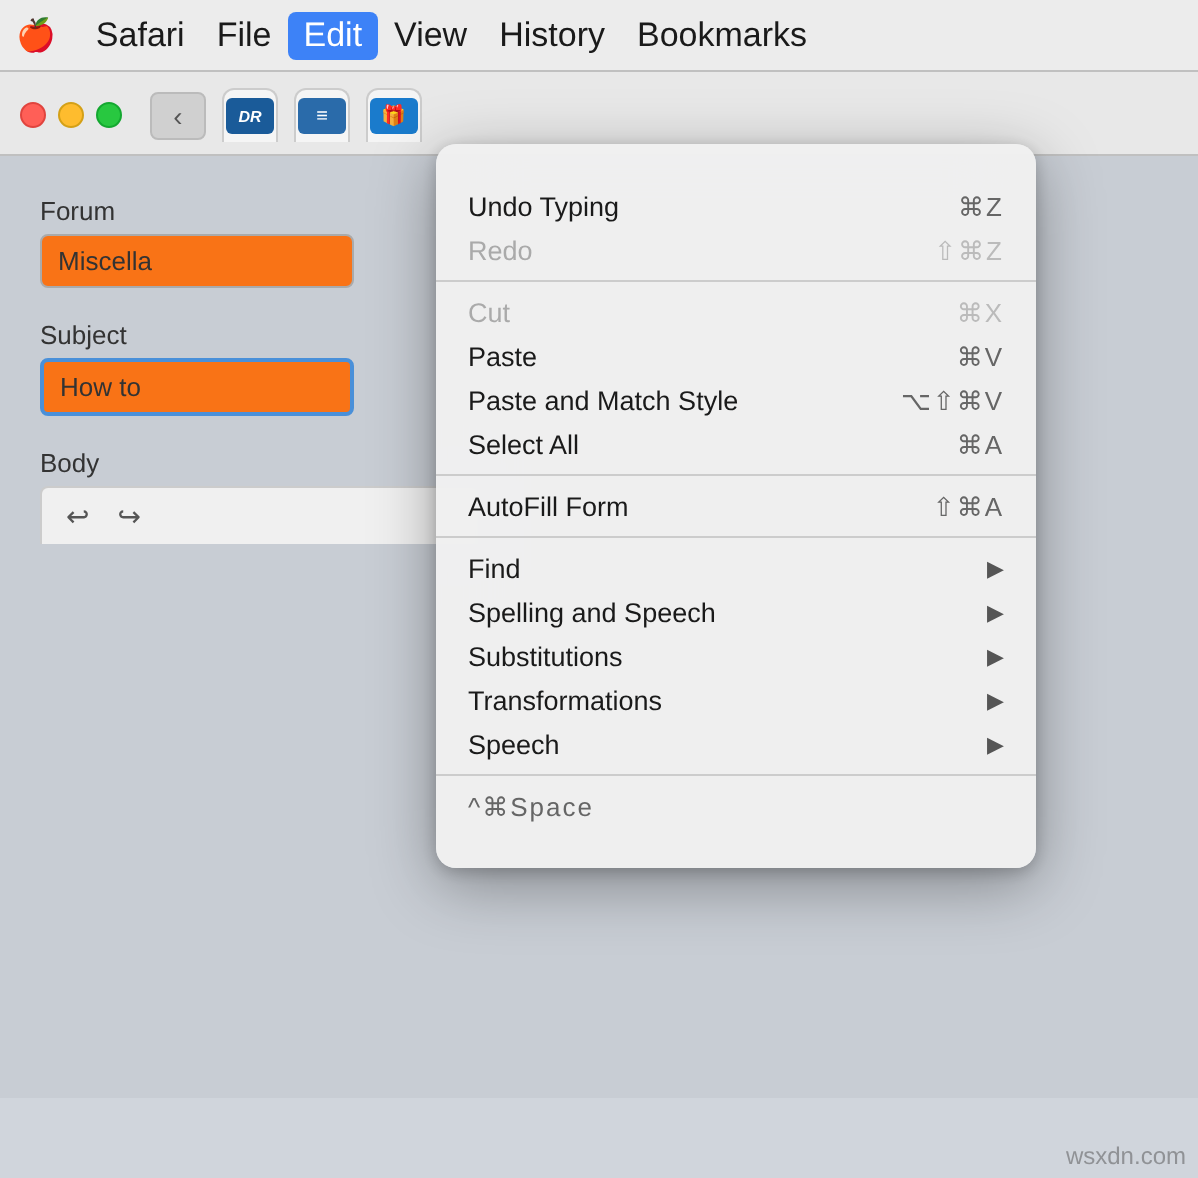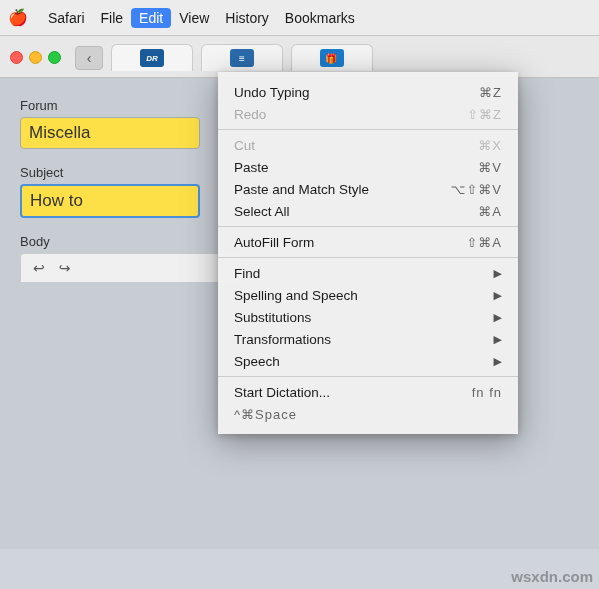--- a/index.html
+++ b/index.html
@@ -26,21 +26,21 @@
       z-index: 100;
     }
 
     .menu-bar-apple {
       font-size: 16px;
       margin-right: 12px;
       cursor: default;
     }
 
     .menu-bar-item {
-      font-size: 14px;
+      font-size: 17px;
       padding: 2px 8px;
       border-radius: 4px;
       cursor: default;
       color: #1a1a1a;
       font-weight: 400;
       white-space: nowrap;
       text-align: center;
     }
 
     .menu-bar-item.active {
@@ -92,21 +92,21 @@
       justify-content: center;
       cursor: pointer;
       font-size: 14px;
       color: #555;
       border: 1px solid #bbb;
     }
 
     .tab {
       background: #f5f5f5;
       border-radius: 6px 6px 0 0;
-      padding: 4px 28px;
+      padding: 4px 1px;
       font-size: 11px;
       color: #333;
       border: 1px solid #ccc;
       border-bottom: none;
       display: flex;
       align-items: center;
       gap: 6px;
     }
 
     .tab-icon {
@@ -144,26 +144,26 @@
     }
 
     .form-label {
       font-size: 13px;
       color: #333;
       margin-bottom: 4px;
       font-weight: 400;
     }
 
     .form-input {
-      background: #fde047;
+      background: #f97316;
       border: 1px solid #aaa;
       border-radius: 4px;
       padding: 5px 8px;
-      font-size: 17px;
-      width: 180px;
+      font-size: 13px;
+      width: 157px;
       color: #333;
     }
 
     .form-input.active-input {
       border: 2px solid #4a90d9;
     }
 
     .body-section {
       margin-top: 10px;
     }
@@ -186,24 +186,24 @@
       padding: 2px 4px;
     }
 
     
     .dropdown-menu {
       position: absolute;
       top: 36px;
       left: 218px;
       width: 300px;
       background: rgba(240, 240, 240, 0.98);
-      border-radius: 0;
+      border-radius: 10px;
       box-shadow: 0 8px 32px rgba(0,0,0,0.35), 0 2px 8px rgba(0,0,0,0.2);
       z-index: 1000;
-      padding: 9px 0;
+      padding: 20px 0;
       backdrop-filter: blur(20px);
     }
 
     .menu-item {
       display: flex;
       align-items: center;
       justify-content: space-between;
       padding: 3px 16px 3px 16px;
       font-size: 13.5px;
       color: #1a1a1a;
@@ -238,23 +238,22 @@
 
     .menu-item-arrow {
       font-size: 11px;
       color: #555;
     }
 
     .watermark {
       position: absolute;
       bottom: 4px;
       right: 6px;
-      font-size: 15px;
+      font-size: 12px;
       color: rgba(80,80,80,0.5);
-      font-weight: bold;
     }
   </style>
 </head>
 <body>
 
 <div class="menu-bar">
   <span class="menu-bar-apple">🍎</span>
   <span class="menu-bar-item">Safari</span>
   <span class="menu-bar-item">File</span>
   <span class="menu-bar-item active">Edit</span>
@@ -355,22 +354,18 @@
       <div class="menu-item">
         <span class="menu-item-label">Transformations</span>
         <span class="menu-item-arrow">▶</span>
       </div>
       <div class="menu-item">
         <span class="menu-item-label">Speech</span>
         <span class="menu-item-arrow">▶</span>
       </div>
       <div class="menu-separator"></div>
       <div class="menu-item">
-        <span class="menu-item-label">Start Dictation...</span>
-        <span class="menu-item-shortcut">fn fn</span>
-      </div>
-      <div class="menu-item">
         <span class="menu-item-shortcut">^⌘Space</span>
       </div>
     </div>
 
   <div class="watermark">wsxdn.com</div>
 </div>
 
 </body></html>

